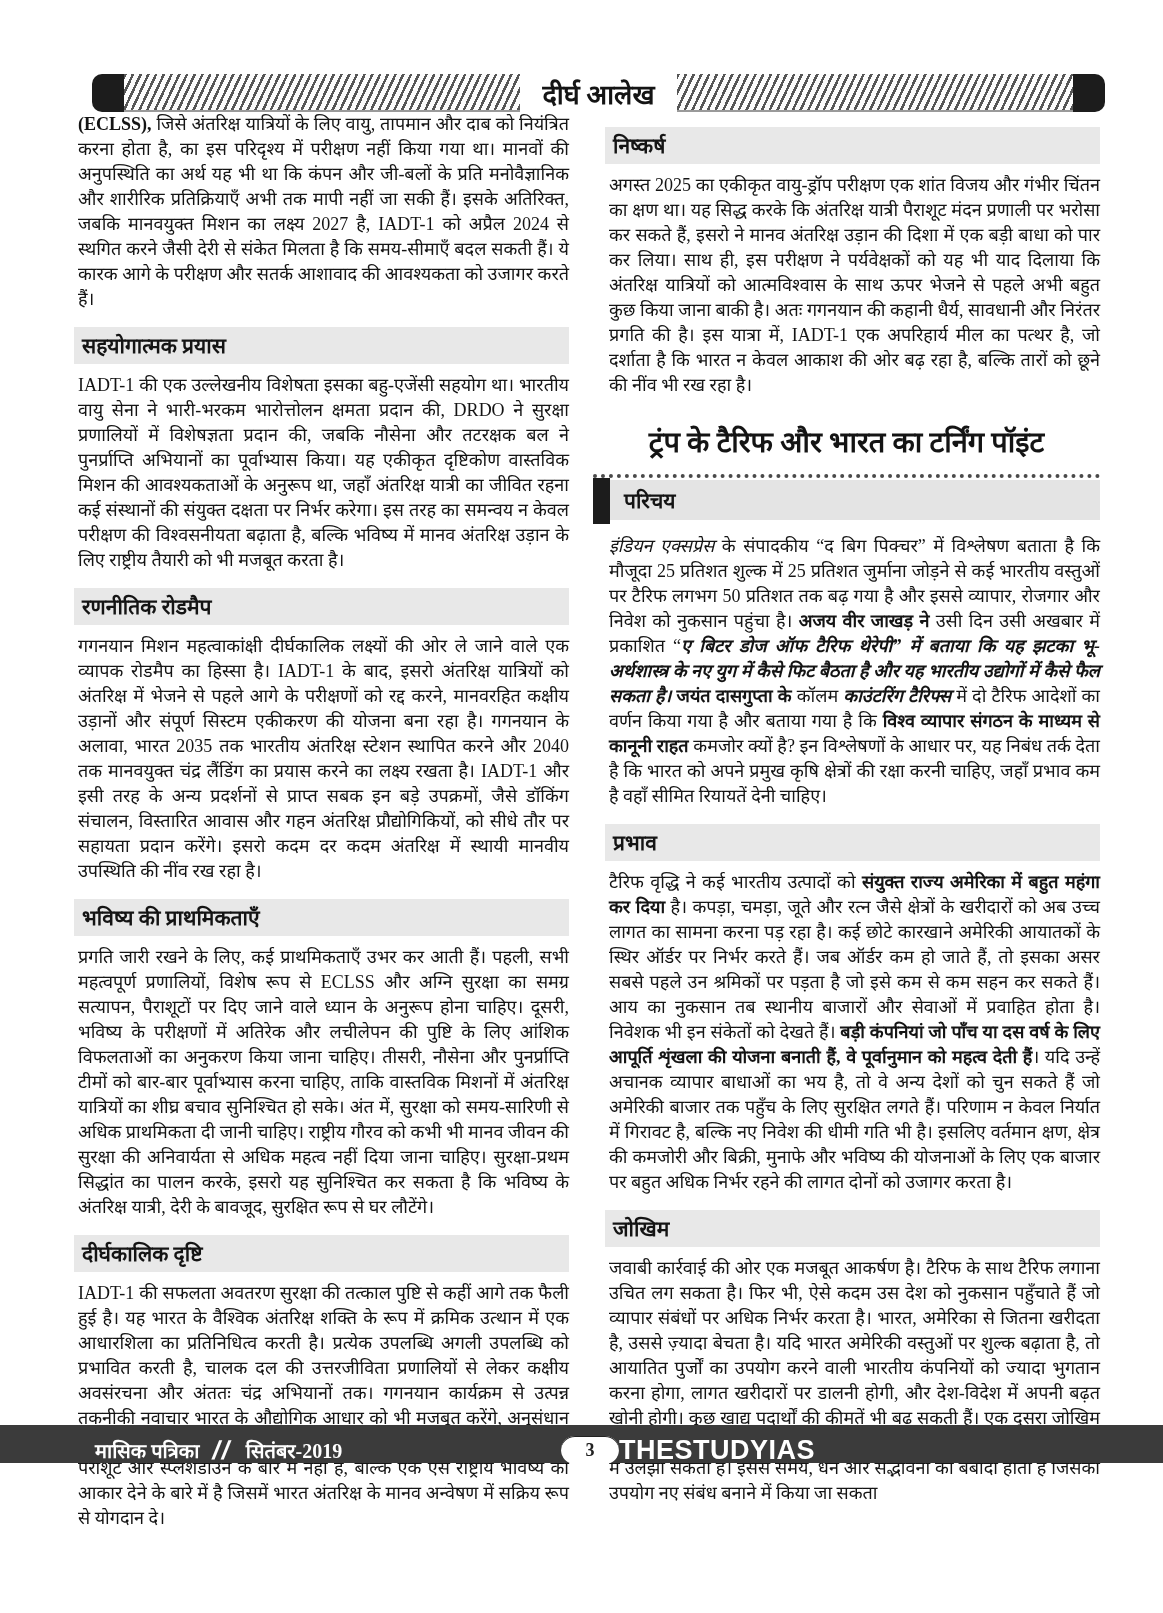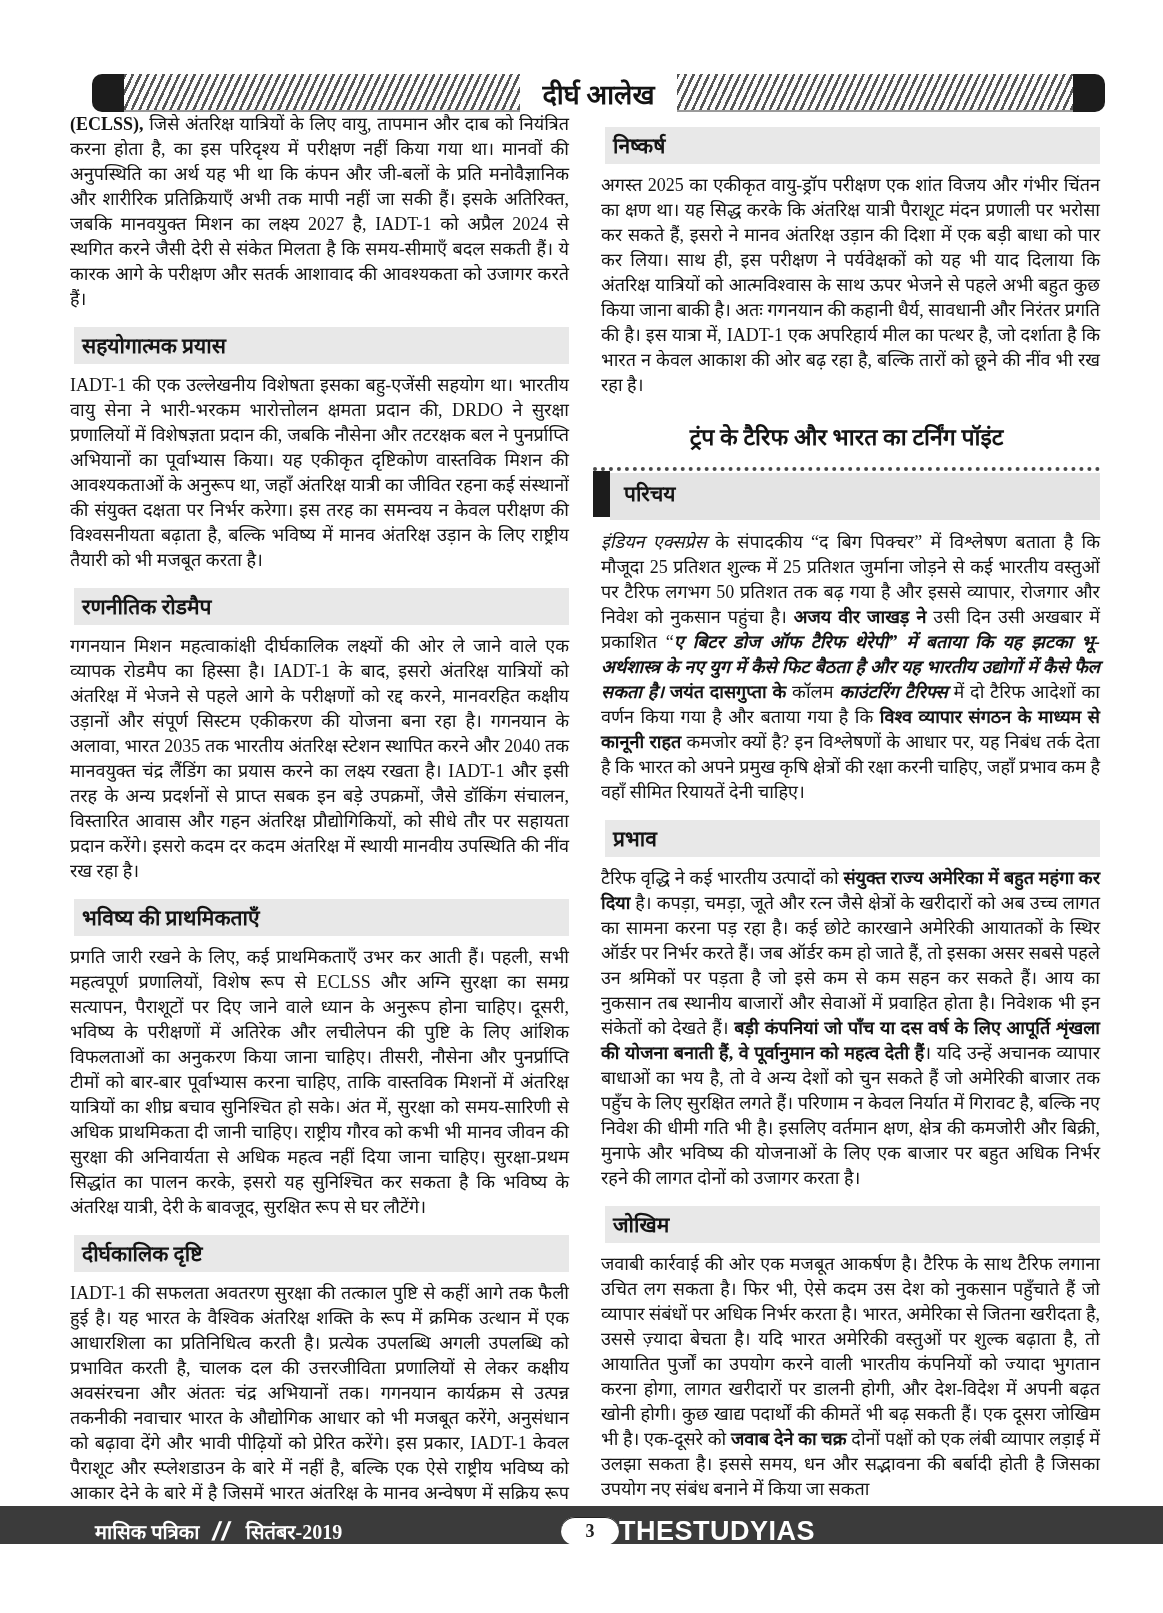--- a/index.html
+++ b/index.html
@@ -29,51 +29,51 @@
     font-weight:bold;font-size:27px;white-space:nowrap;
     background:#fff;
   }
   
   .columns{
     position:absolute;top:112px;left:62px;right:63px;
     display:flex;gap:24px;
   }
   .col{flex:1;min-width:0;}
   .body{
-    margin:0 0 4px 8px;
+    margin:0 0 4px 16px;
     font-size:18px;line-height:25px;
     text-align:justify;
   }
   .sec{
     margin:15px 0 9px 12px;
     background:#e8e8e8;
     font-size:21px;font-weight:bold;
     padding:4px 10px 5px 8px;
   }
   .article-title{
     margin:26px 0 14px 0;
     text-align:center;
-    font-size:23px;font-weight:bold;
+    font-size:29px;font-weight:bold;
     line-height:1.25;
   }
   .accent-sec{
     border-top:4px dotted #4a4a4a;
     display:flex;align-items:stretch;
     margin:0 0 10px 0;
   }
   .accent-bar{width:17px;background:#1c1c1c;height:46px;}
   .accent-band{
     flex:1;background:#e4e4e4;
     font-size:21px;font-weight:bold;
-    padding:6px 10px 16px 14px;height:47px;box-sizing:border-box;
+    padding:6px 10px 16px 14px;height:40px;box-sizing:border-box;
     margin-top:2px;
   }
   
   .footer{
-    position:absolute;left:0;right:0;top:1506px;height:38px;
+    position:absolute;left:0;right:0;top:1425px;height:38px;
     background:#3b3b3b;color:#fff;
     display:flex;align-items:center;
     padding:12px 78px 0 95px;box-sizing:border-box;
     font-size:20px;font-weight:bold;
   }
   .footer-left{flex:1;display:flex;align-items:center;gap:14px;white-space:nowrap;}
   .slashes{
     font-family:"Liberation Sans",sans-serif;
     transform:skewX(-12deg);
     font-size:26px;font-weight:bold;letter-spacing:2px;

